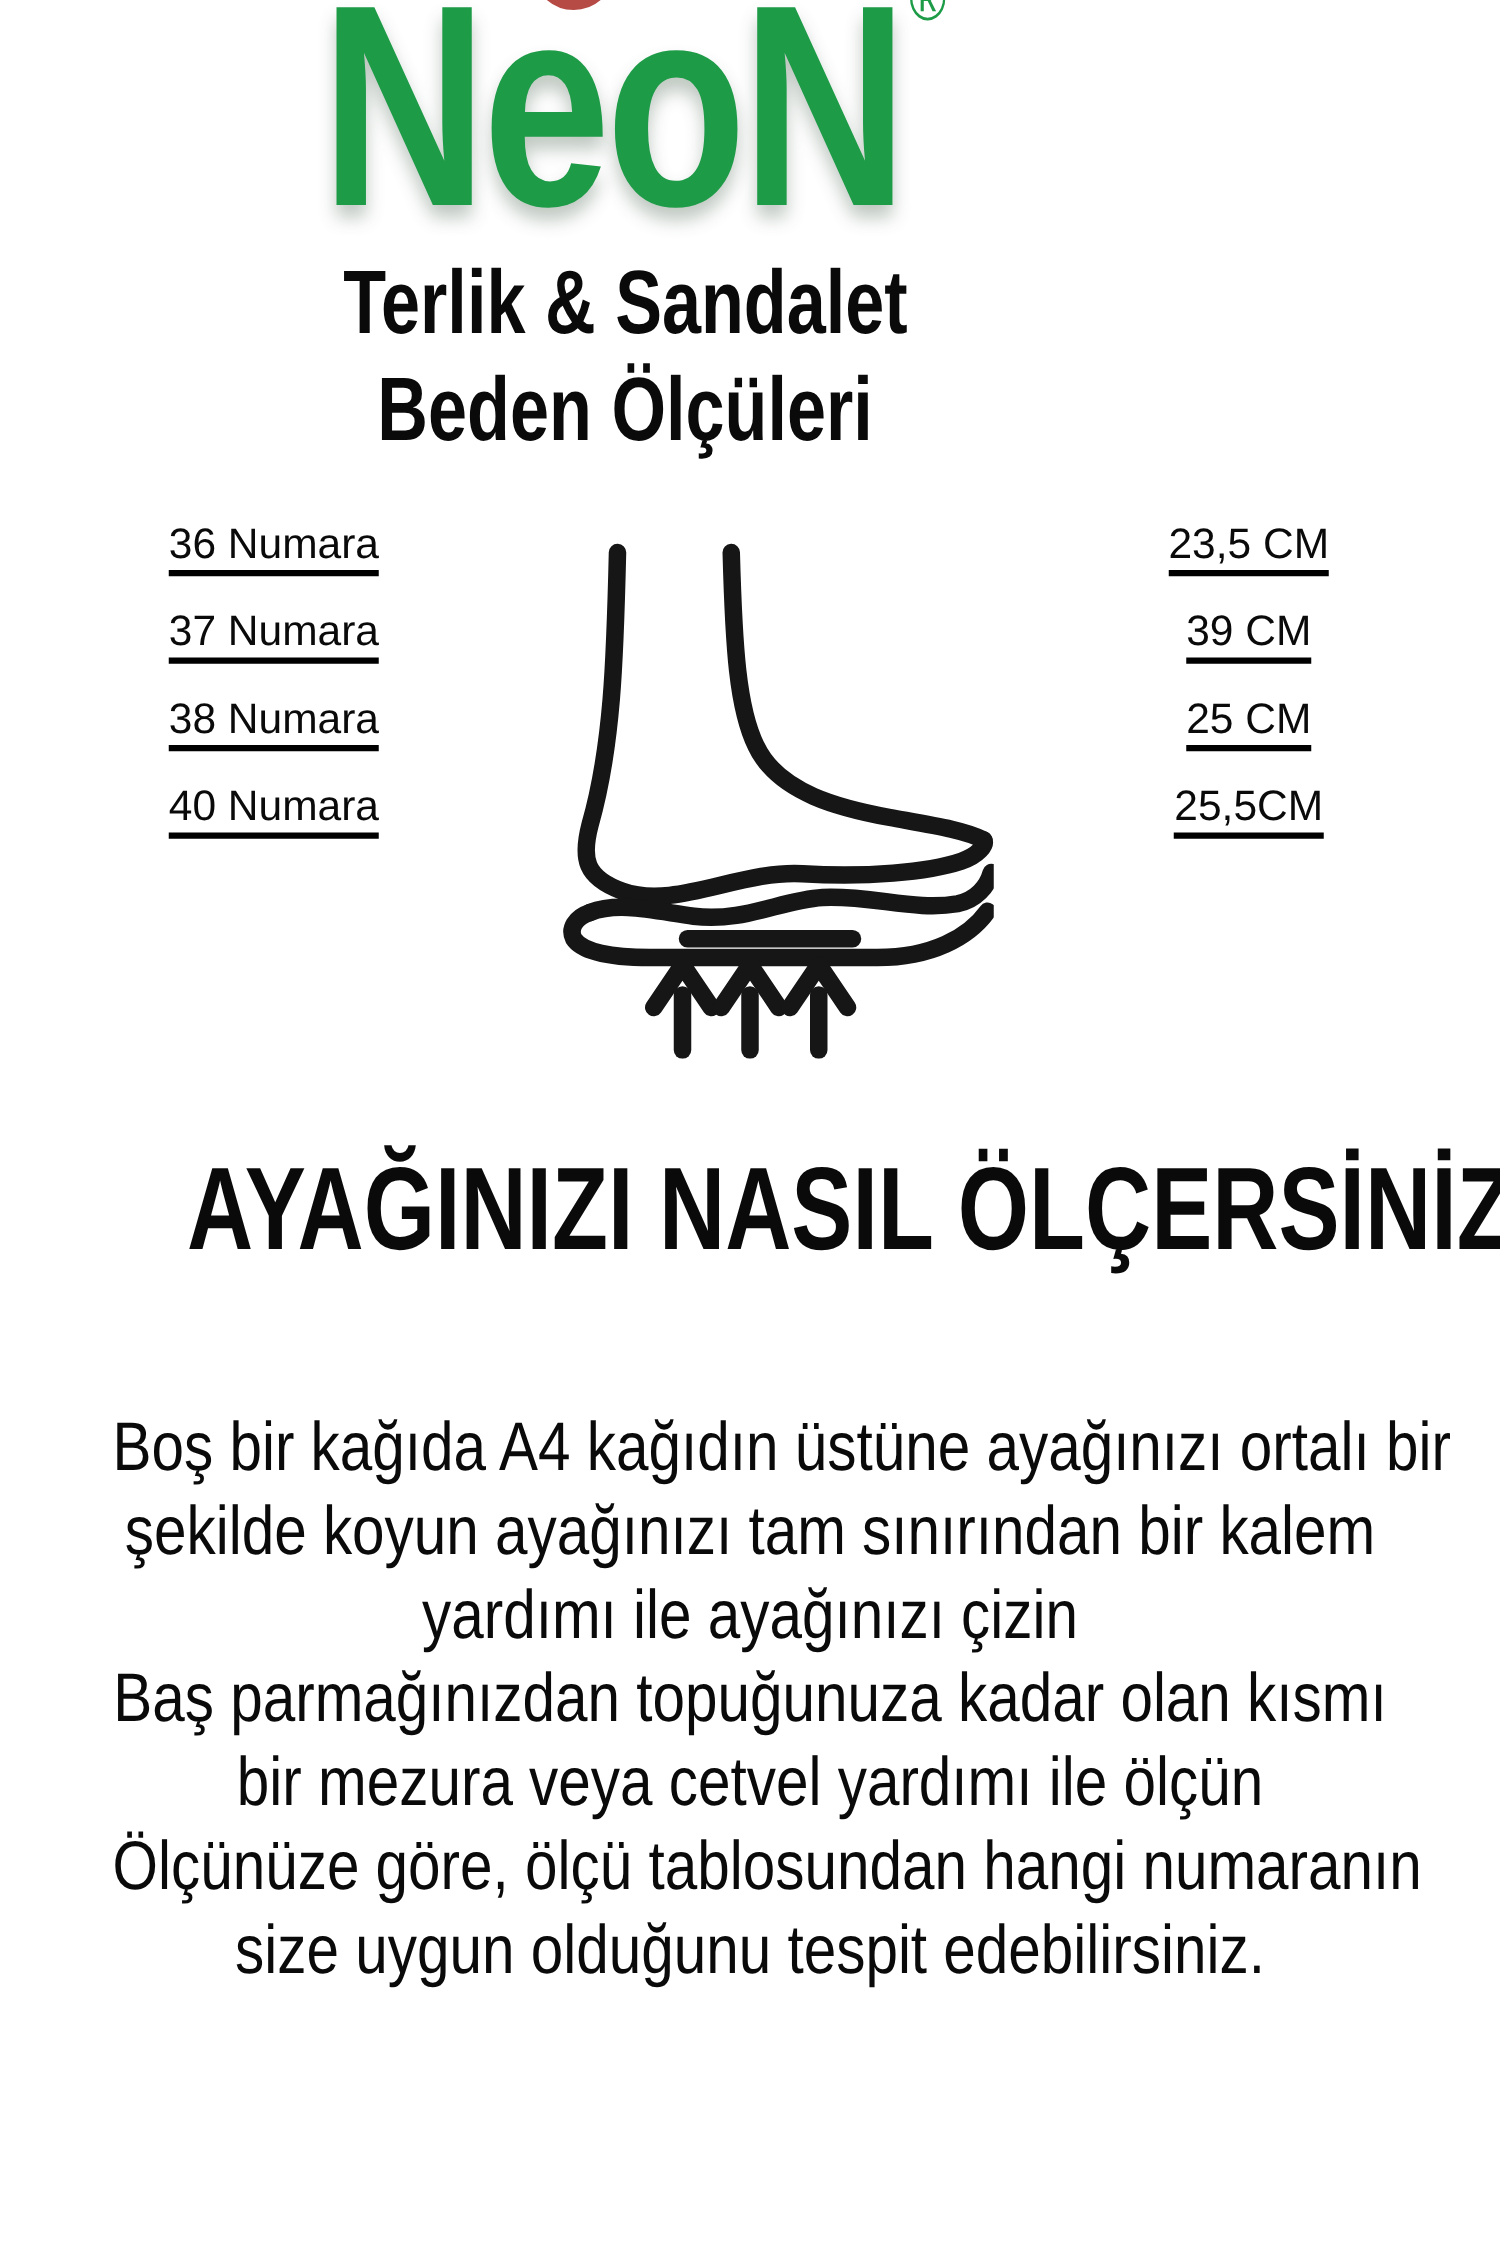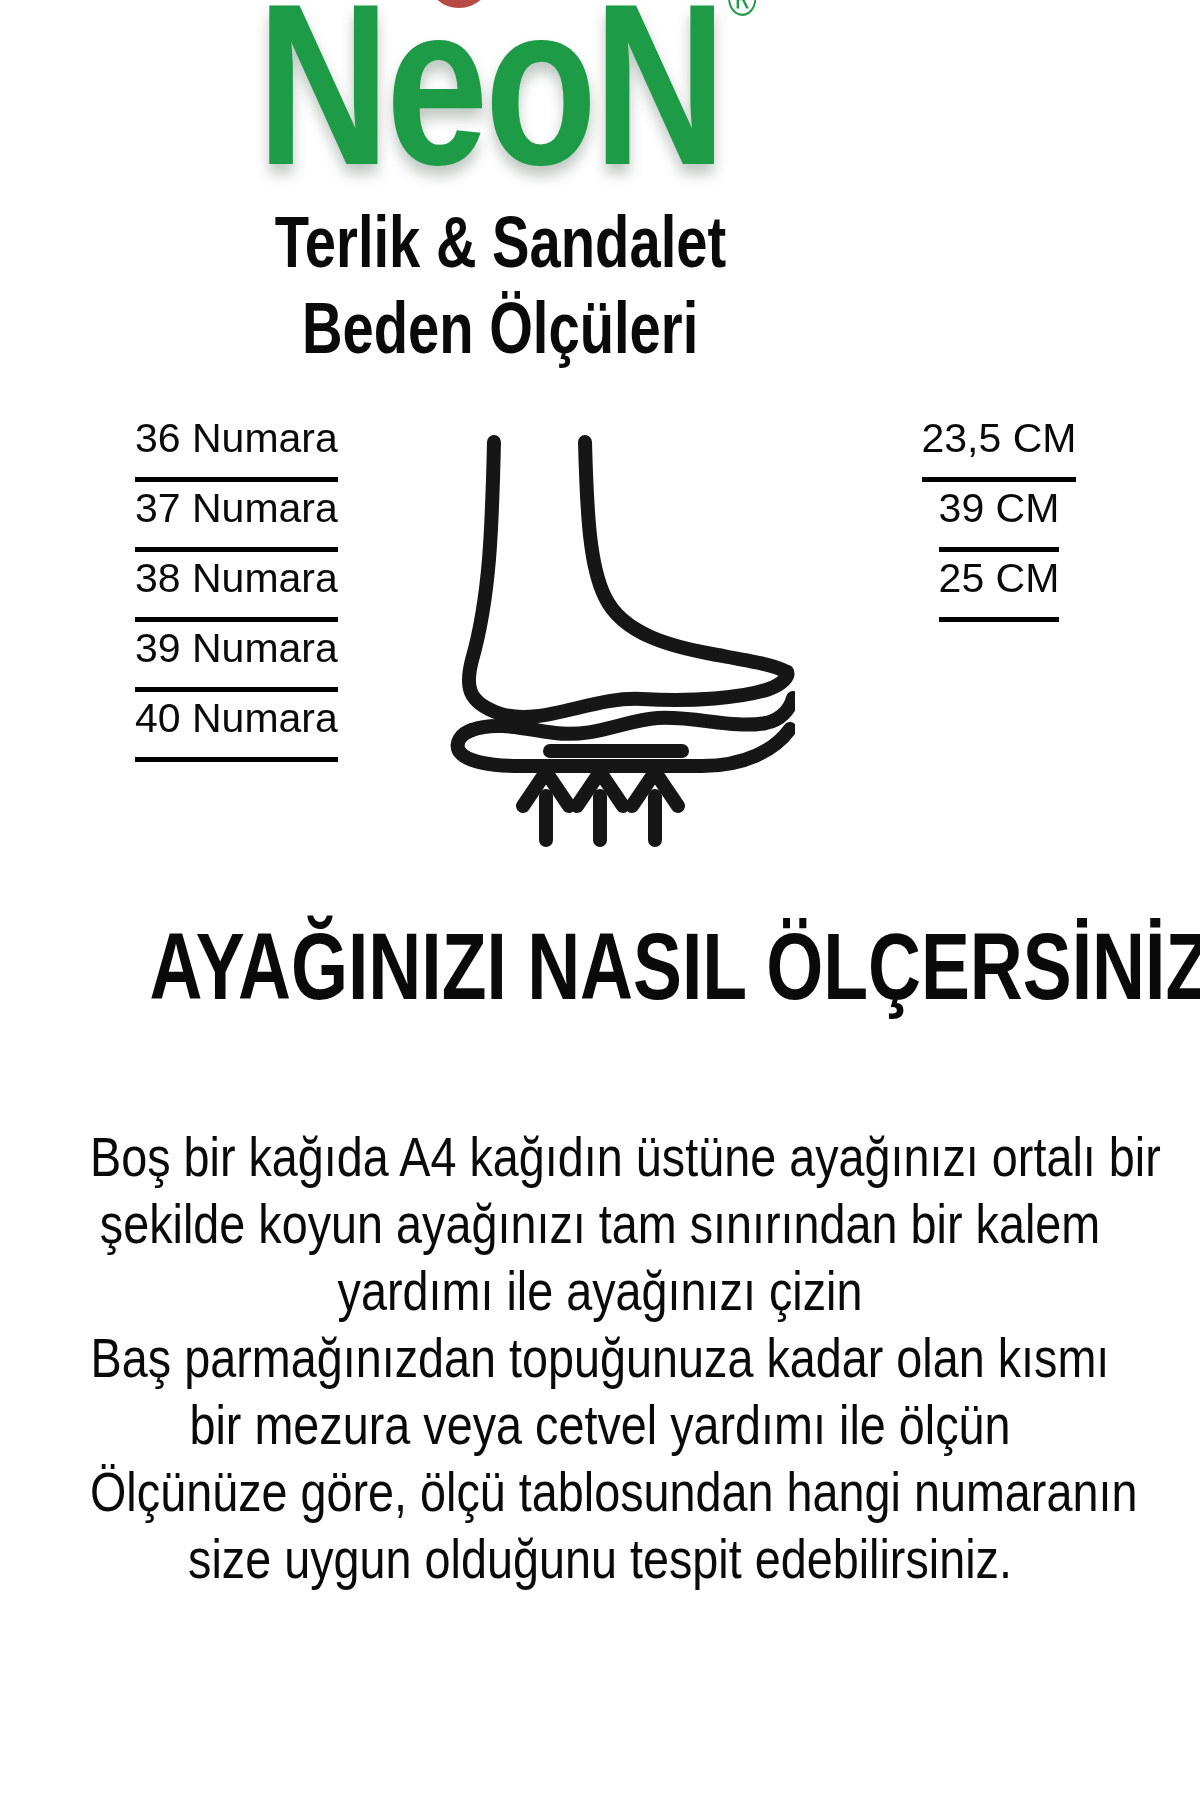--- a/index.html
+++ b/index.html
@@ -38,22 +38,22 @@
     position:absolute;left:0;width:1000px;text-align:center;
     font-weight:bold;font-size:72px;line-height:1;white-space:nowrap;
   }
   .title-line .cx{display:inline-block;transform:scaleX(0.78);transform-origin:50% 50%;}
   .t1{top:206px;}
   .t2{top:292px;}
 
   .col{position:absolute;top:418px;}
   .col .row{height:70px;}
   .col .row span{
-    display:inline-block;line-height:1;font-size:41px;
-    border-bottom:5px solid #000;padding-bottom:18px;
+    display:inline-block;line-height:1;font-size:34px;
+    border-bottom:5px solid #000;padding-bottom:4px;
     white-space:nowrap;
   }
   .col-left{left:135px;text-align:left;}
   .col-right{left:860px;width:278px;text-align:center;}
 
   .foot-svg{position:absolute;left:450px;top:432px;}
 
   .measure-heading{
     position:absolute;left:0;top:920px;width:1200px;
     text-align:right;font-weight:bold;font-size:94px;line-height:1;
@@ -85,28 +85,28 @@
     <span class="cx">Beden Ölçüleri</span>
   </div>
   <div class="title-line t1">
     <span class="cx">Terlik &amp; Sandalet</span>
   </div>
 
   <div class="col col-left">
     <div class="row"><span>36 Numara</span></div>
     <div class="row"><span>37 Numara</span></div>
     <div class="row"><span>38 Numara</span></div>
-    <div class="row"><span>39 Numara</span></div>
     <div class="row"><span>40 Numara</span></div>
   </div>
 
   <div class="col col-right">
     <div class="row"><span>23,5 CM</span></div>
     <div class="row"><span>39 CM</span></div>
     <div class="row"><span>25 CM</span></div>
+    <div class="row"><span>25,5CM</span></div>
   </div>
 
   <svg class="foot-svg" width="345" height="415" viewBox="0 0 345 415" fill="none" stroke="#161616" stroke-width="14" stroke-linecap="round" stroke-linejoin="round">
 
     <path d="M 44 10
              C 42 95 40 165 22 228
              C 15 255 18 270 48 281
              C 90 296 142 264 192 267
              C 243 270 292 266 319 257
              C 333 252 339 244 337 240"></path>

